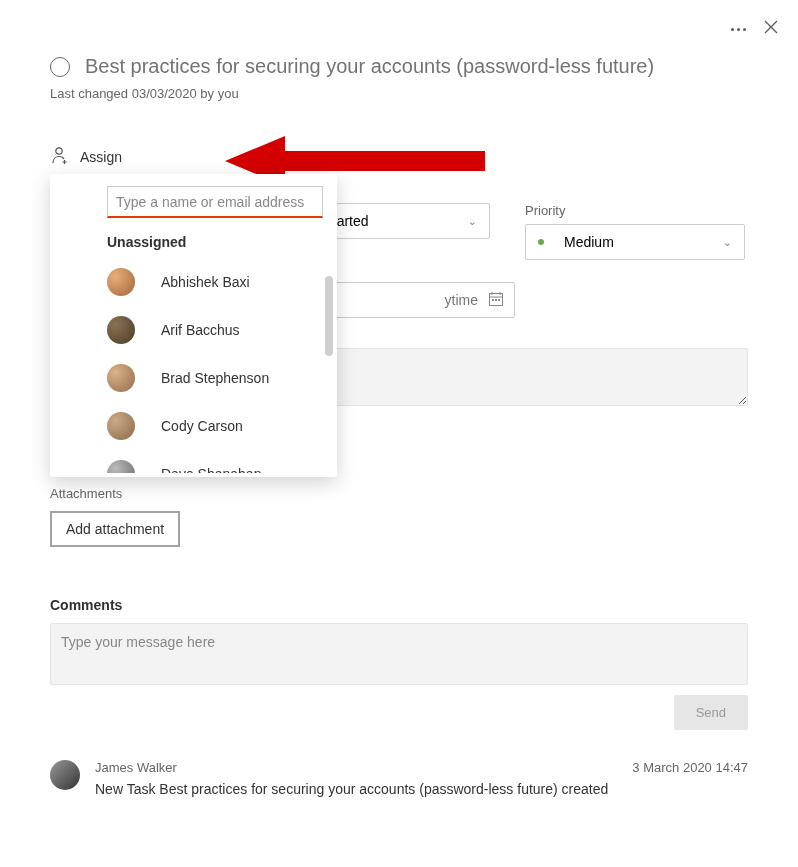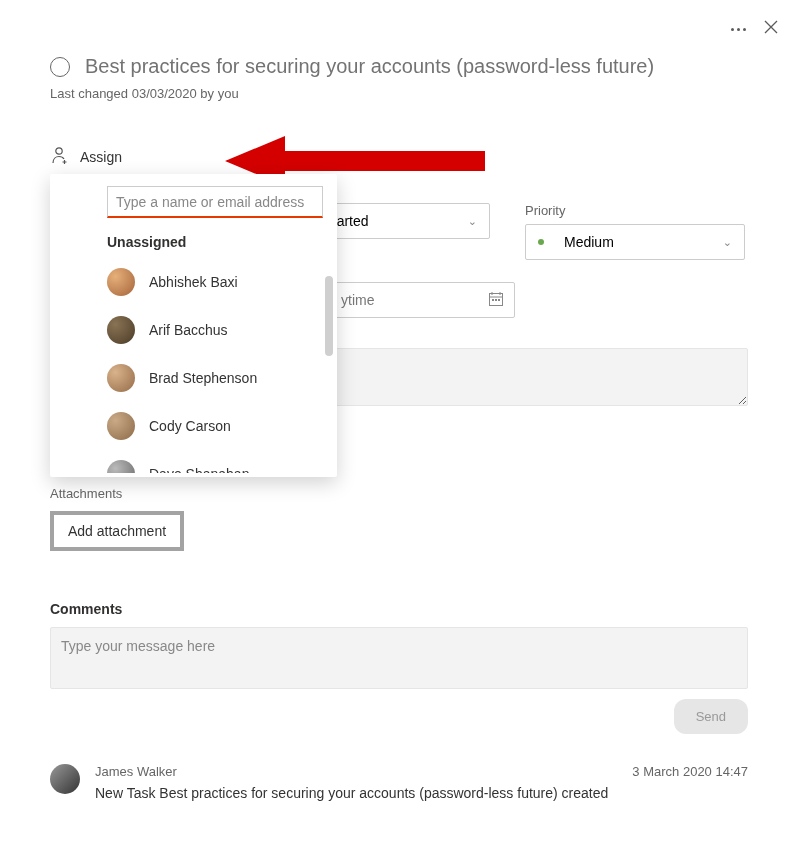--- a/index.html
+++ b/index.html
@@ -147,21 +147,21 @@
       justify-content: flex-end;
       padding: 0 10px;
       font-size: 14px;
       color: #777;
       cursor: pointer;
       width: 185px;
       gap: 10px;
     }
     .date-placeholder {
       flex: 1;
-      text-align: left;
+      text-align: right;
     }
     .cal-icon {
       color: #888;
     }
     .notes-section {
       margin-top: 30px;
     }
     .notes-area {
       width: 100%;
       height: 58px;
@@ -176,21 +176,21 @@
     }
     .attachments-section {
       margin-top: 76px;
     }
     .attachments-label {
       font-size: 13px;
       color: #666;
       margin-bottom: 10px;
     }
     .add-attachment-btn {
-      border: 4px solid #a3a3a3;
+      border: 2px solid #a3a3a3;
       background: #fff;
       padding: 8px 14px;
       font-size: 14px;
       cursor: pointer;
       color: #333;
     }
     .comments-section {
       margin-top: 50px;
     }
     .comments-label {
@@ -222,21 +222,21 @@
       display: flex;
       justify-content: flex-end;
       margin-top: 10px;
     }
     .send-btn {
       background: #e6e6e6;
       color: #999;
       border: none;
       padding: 10px 22px;
       font-size: 13px;
-      border-radius: 12px;
+      border-radius: 2px;
       cursor: pointer;
     }
     .comment-item {
       display: flex;
       gap: 15px;
       margin-top: 30px;
     }
     .avatar {
       width: 30px;
       height: 30px;
@@ -293,21 +293,21 @@
       padding: 8px 14px;
       color: #323130;
     }
     .pop-list {
       max-height: 215px;
       overflow-y: auto;
     }
     .pop-item {
       display: flex;
       align-items: center;
-      gap: 14px;
+      gap: 26px;
       padding: 10px 14px;
       cursor: pointer;
       font-size: 14px;
       color: #333;
     }
     .pop-avatar {
       width: 28px;
       height: 28px;
       border-radius: 50%;
       flex-shrink: 0;

